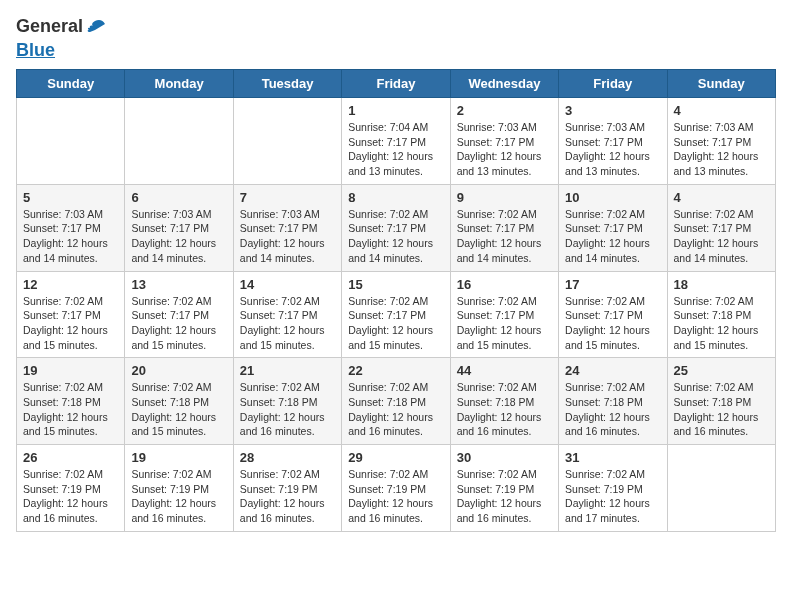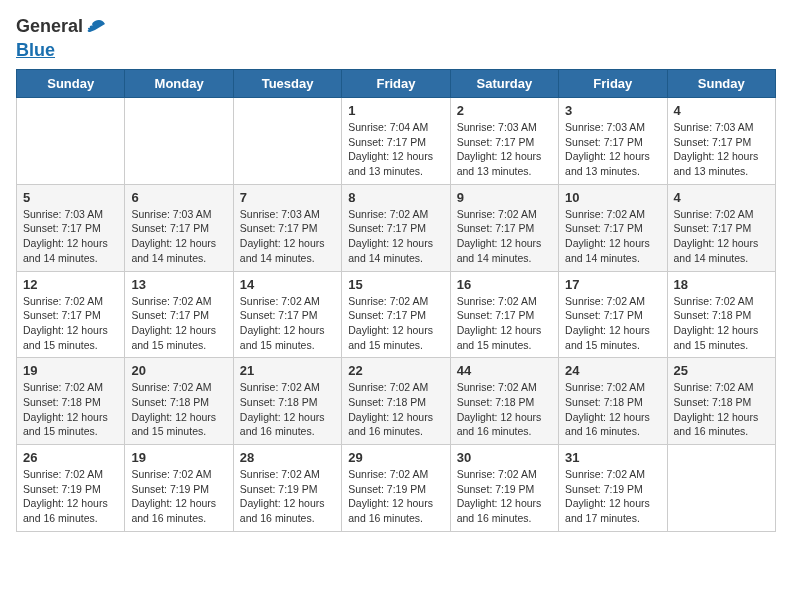--- a/index.html
+++ b/index.html
@@ -96,21 +96,21 @@
   </div>
 </div>
 
 <table class="calendar">
   <thead>
     <tr>
     <th>Sunday</th>
         <th>Monday</th>
         <th>Tuesday</th>
         <th>Friday</th>
-        <th>Saturday</th>
+        <th>Wednesday</th>
         <th>Friday</th>
         <th>Sunday</th>
       </tr>
   </thead>
   <tbody id="calendar-body">
   <tr class="row-odd">
         <td class="empty-cell">&nbsp;</td>
         <td class="empty-cell">&nbsp;</td>
         <td class="empty-cell">&nbsp;</td>
         <td>

